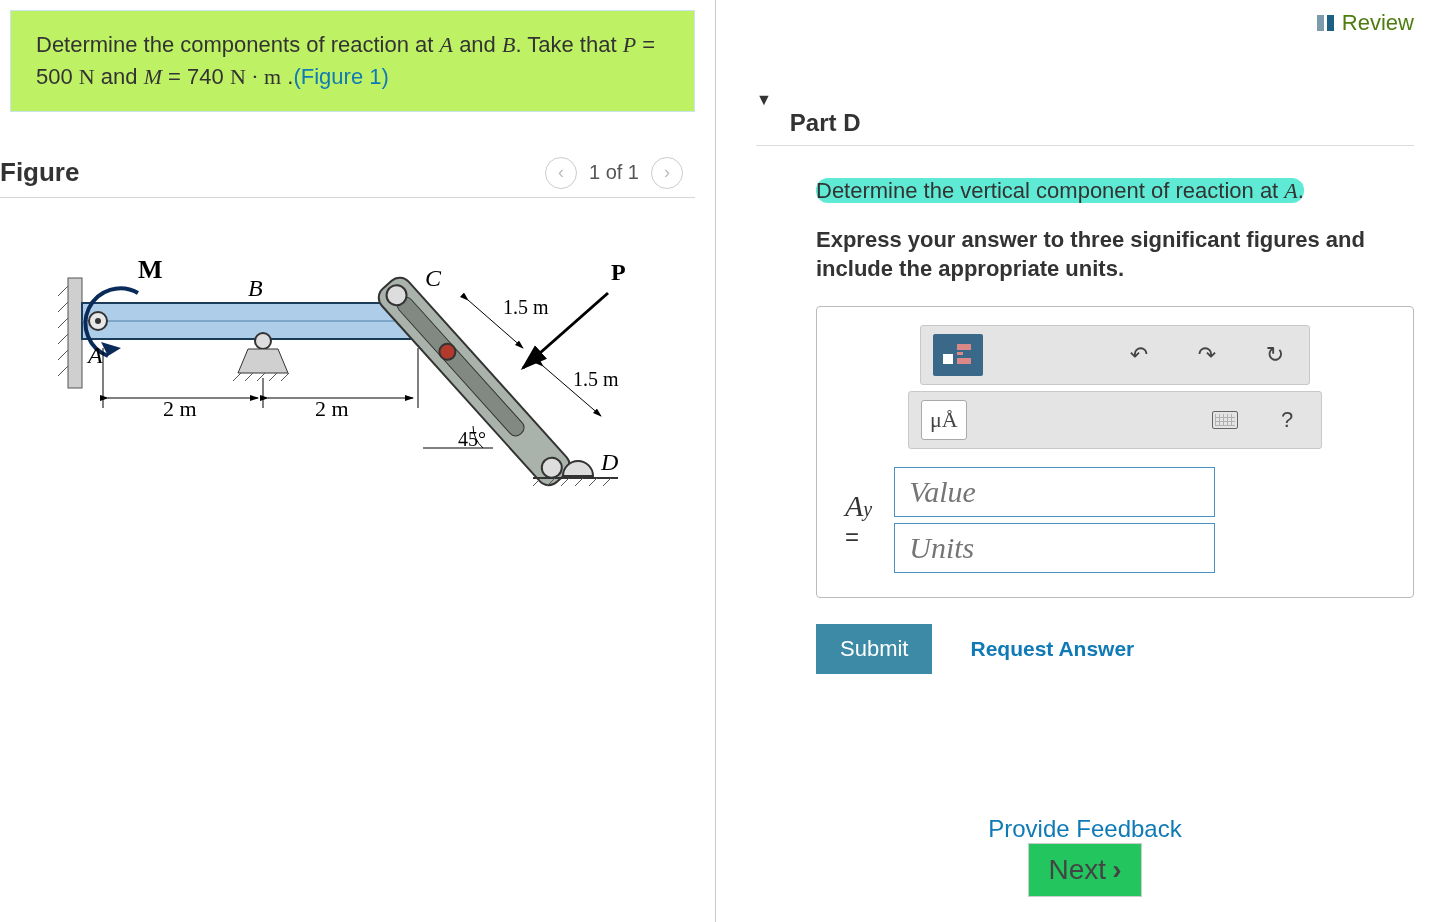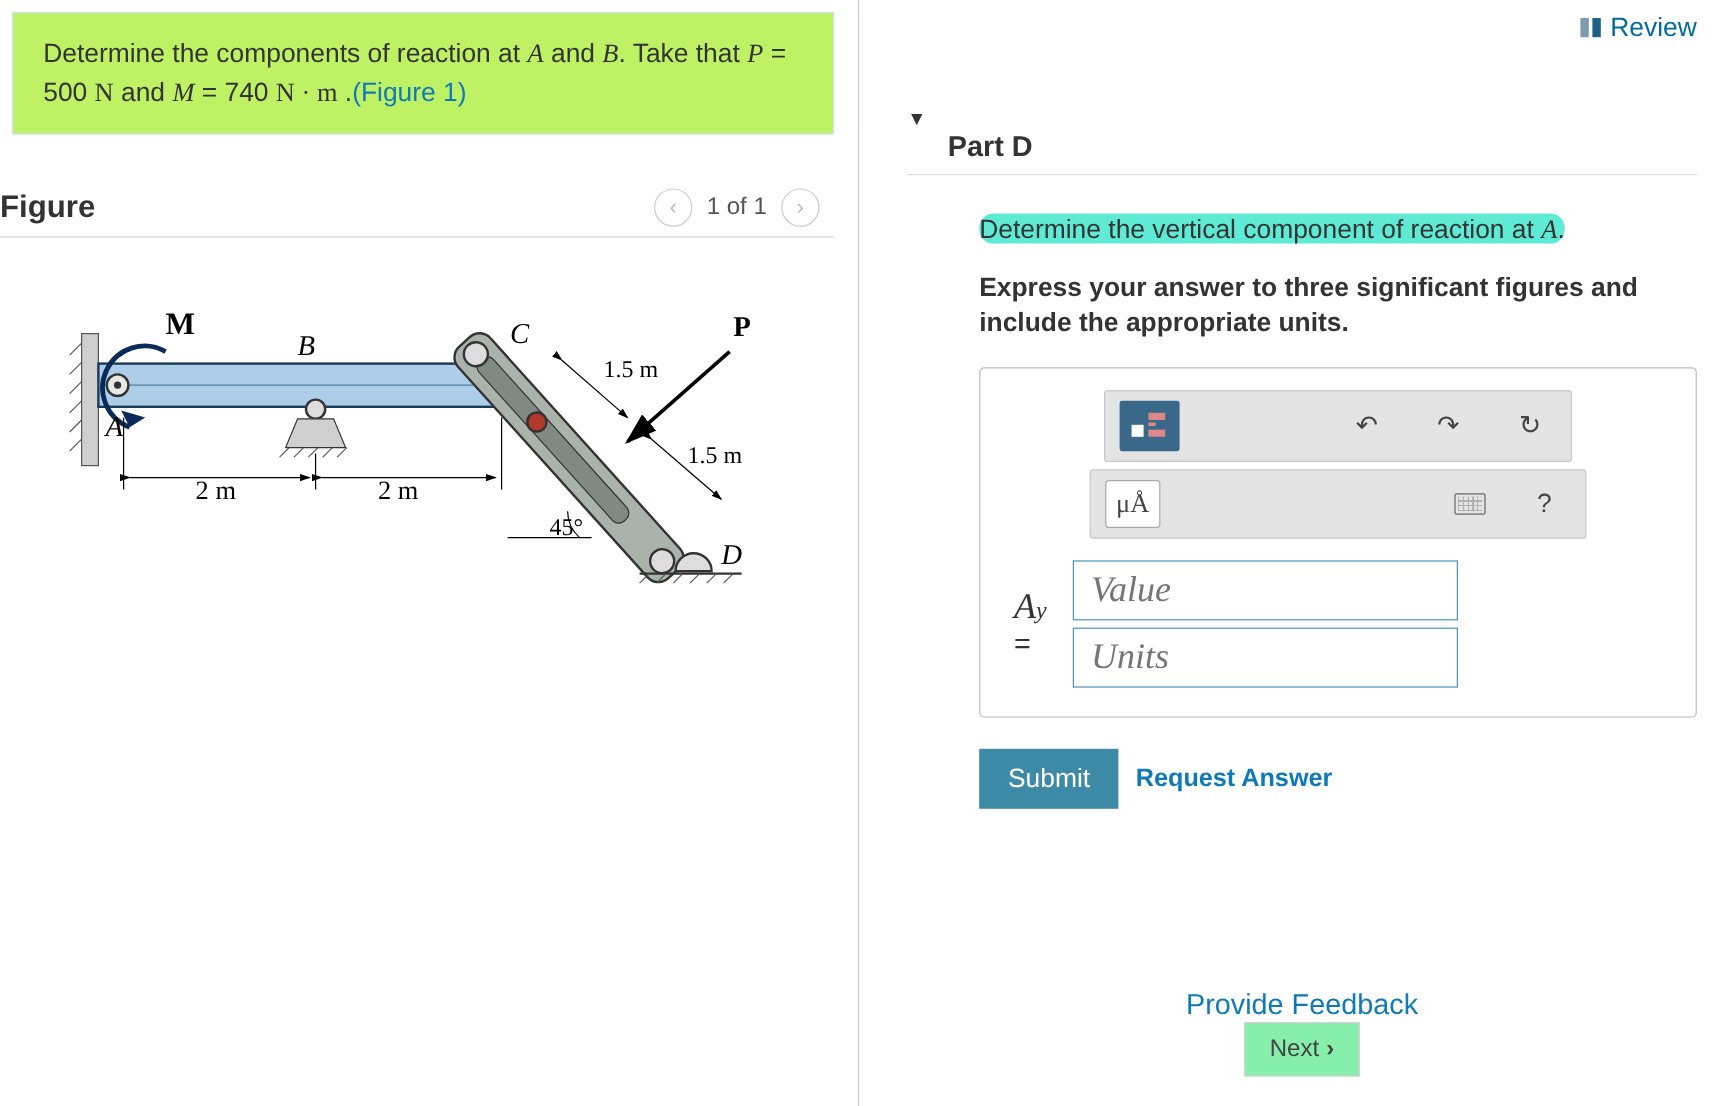--- a/index.html
+++ b/index.html
@@ -46,21 +46,21 @@
   .fig-nav { display: flex; align-items: center; gap: 12px; font-size: 20px; color: #555; }
   .nav-circle {
     width: 32px; height: 32px; border-radius: 50%;
     border: 1px solid #ccc; display: flex; align-items: center;
     justify-content: center; color: #bbb; font-size: 18px;
     cursor: pointer;
   }
   .figure-body { padding: 40px 20px; display:flex; justify-content:center; }
   .review-link {
     position: absolute; top: 10px; right: 30px;
-    color: #0369a1; font-size: 22px; display:flex; align-items:center; gap:8px;
+    color: #4d7c0f; font-size: 22px; display:flex; align-items:center; gap:8px;
     cursor:pointer;
   }
   .review-link .bars { display:flex; gap:3px; }
   .review-link .bars span { width:7px; height:16px; background:#7d9bad; display:inline-block;}
   .review-link .bars span:last-child{ background:#1e5f85;}
   .part-header {
     margin-top: 55px;
     display: flex; align-items: center; gap: 18px;
     padding: 8px 0; border-bottom: 1px solid #ddd;
     cursor:pointer;
@@ -92,33 +92,33 @@
   }
   .answer-var { font-family:"Times New Roman",serif; font-style:italic; font-size:30px; text-align:center;}
   .answer-var .sub{ font-size:20px; font-style:italic; }
   .answer-eq { font-size:24px; }
   .input-col { display:flex; flex-direction:column; gap:6px; }
   .input-box {
     border:1px solid #4a90c2; width: 321px; height: 50px;
     font-family:"Times New Roman",serif; font-style:italic;
     font-size:30px; color:#9a9a9a; padding: 6px 14px;
   }
-  .actions { margin-top: 26px; display:flex; align-items:center; gap:14px; padding-left:60px;}
+  .actions { margin-top: 26px; display:flex; align-items:center; gap:38px; padding-left:60px;}
   .submit-btn {
     background:#3d8aa6; color:#fff; border:none;
     font-size:22px; padding:12px 24px; cursor:pointer;
   }
   .request-link { color:#0f7ab6; font-size:21px; font-weight:bold; cursor:pointer;}
   .footer-row {
     position:absolute; bottom:25px; left:40px; right:30px;
     display:flex; justify-content:space-between; align-items:center;flex-direction:column;
   }
   .provide-link { color:#0f7ab6; font-size:24px; cursor:pointer;}
   .next-btn {
-    background:#86efac; border:1px solid #ccc; font-size:20px;
+    background:#22c55e; border:1px solid #ccc; font-size:28px;
     padding:10px 20px; cursor:pointer; color:#444; display:flex; align-items:center; gap:6px;
   }
   .kbd-icon { width:26px; height:18px; border:1px solid #666; border-radius:2px; position:relative;}
   .kbd-icon::before{content:""; position:absolute; inset:2px; background:repeating-linear-gradient(90deg,#666 0 1px,transparent 1px 4px),repeating-linear-gradient(0deg,#666 0 1px,transparent 1px 4px); opacity:.4;}
 </style>
 </head>
 <body>
 
 <div class="left-pane">
   <div class="problem-box">

